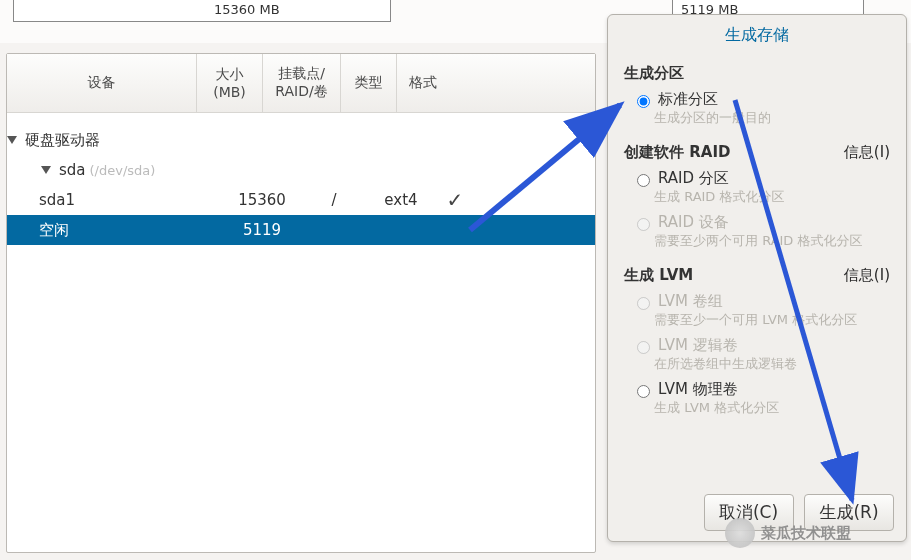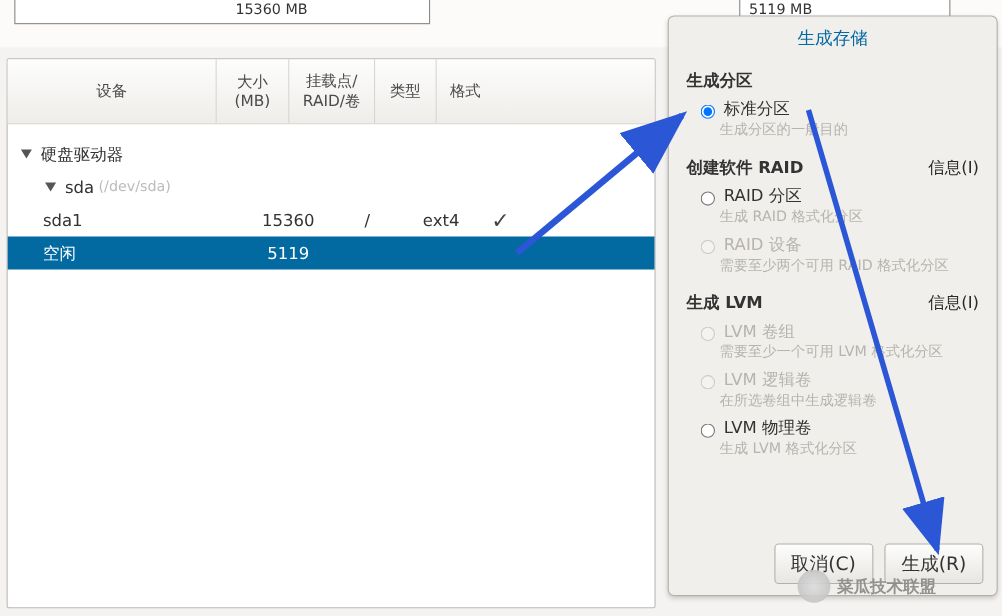--- a/index.html
+++ b/index.html
@@ -83,21 +83,21 @@
   align-items: center;
   height: 30px;
   font-size: 15px;
 }
 .cell-device { width: 190px; display:flex; align-items:center; }
 .cell-size   { width: 66px; text-align:center; }
 .cell-mount  { width: 78px; text-align:center; }
 .cell-type   { width: 56px; text-align:center; }
 .cell-format { width: 52px; text-align:center; font-size:20px; color:#444; }
 
-.indent-0 { padding-left: 12px; }
+.indent-0 { }
 .indent-1 { padding-left: 34px; }
 .indent-2 { padding-left: 32px; }
 
 .tri {
   display: inline-block;
   width: 0; height: 0;
   border-left: 5px solid transparent;
   border-right: 5px solid transparent;
   border-top: 8px solid #555;
   margin-right: 8px;

